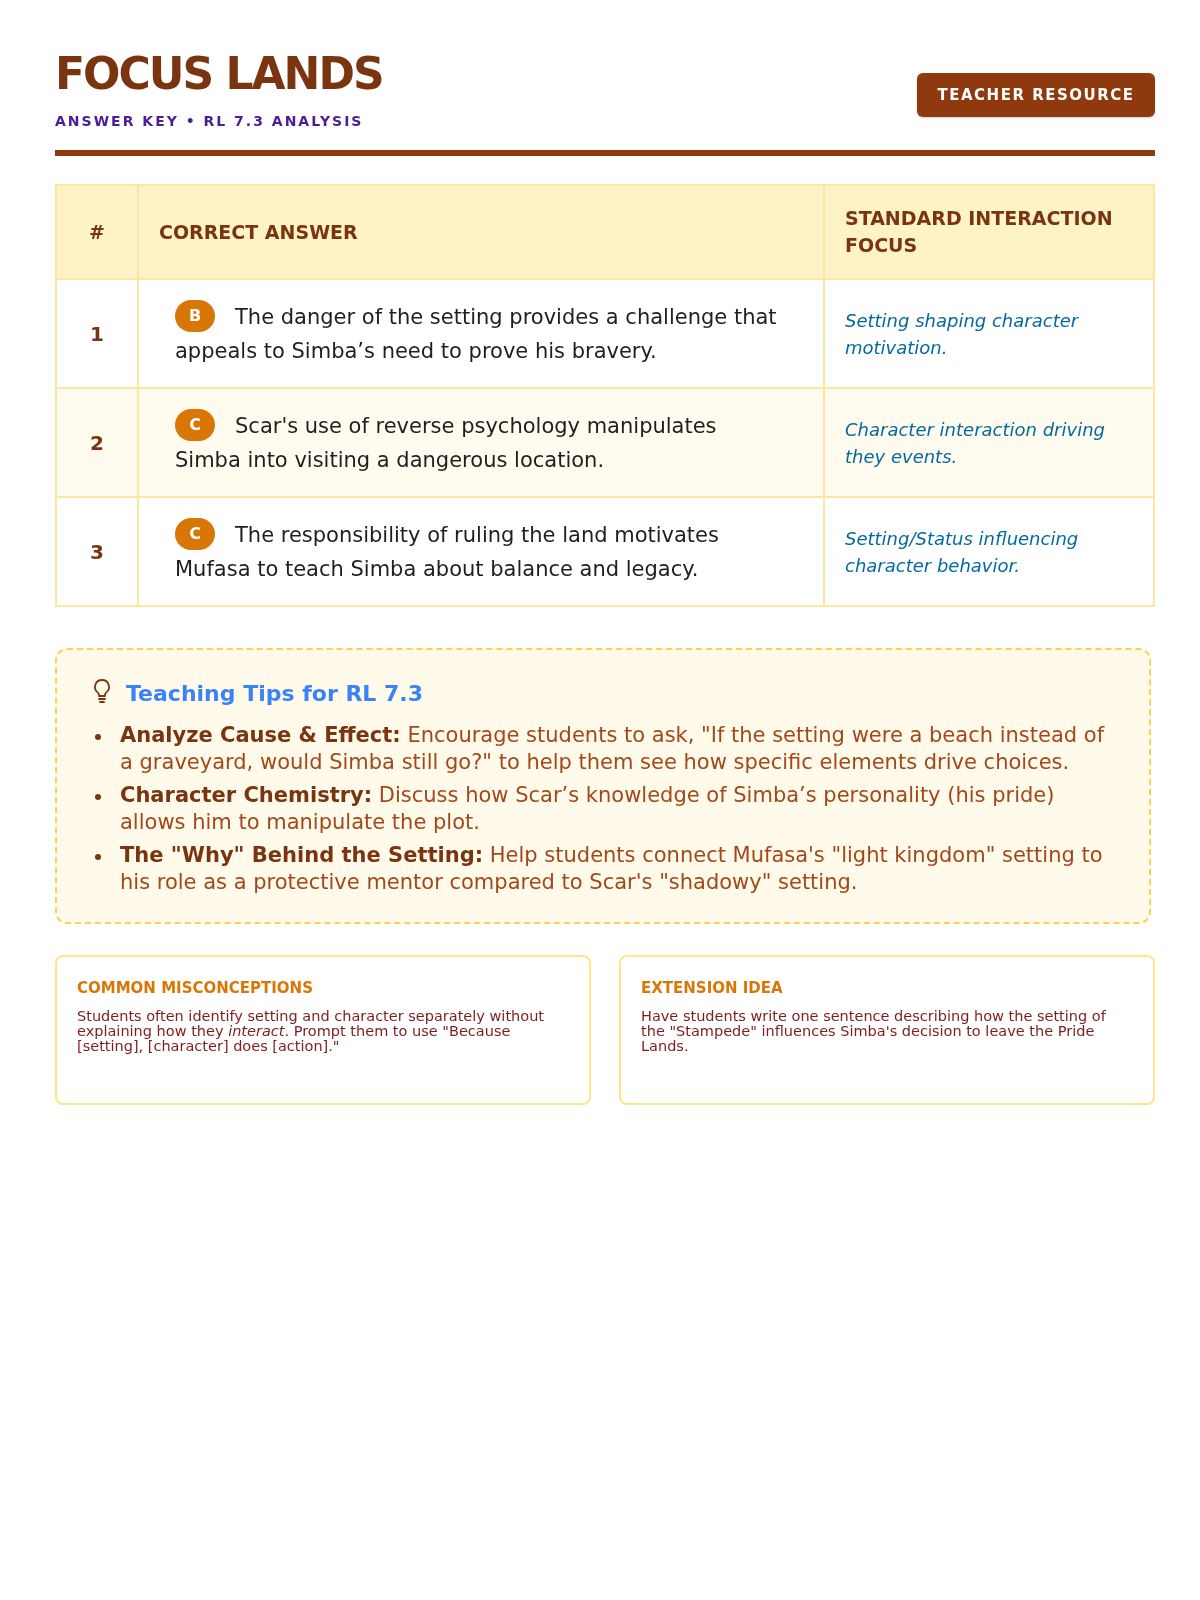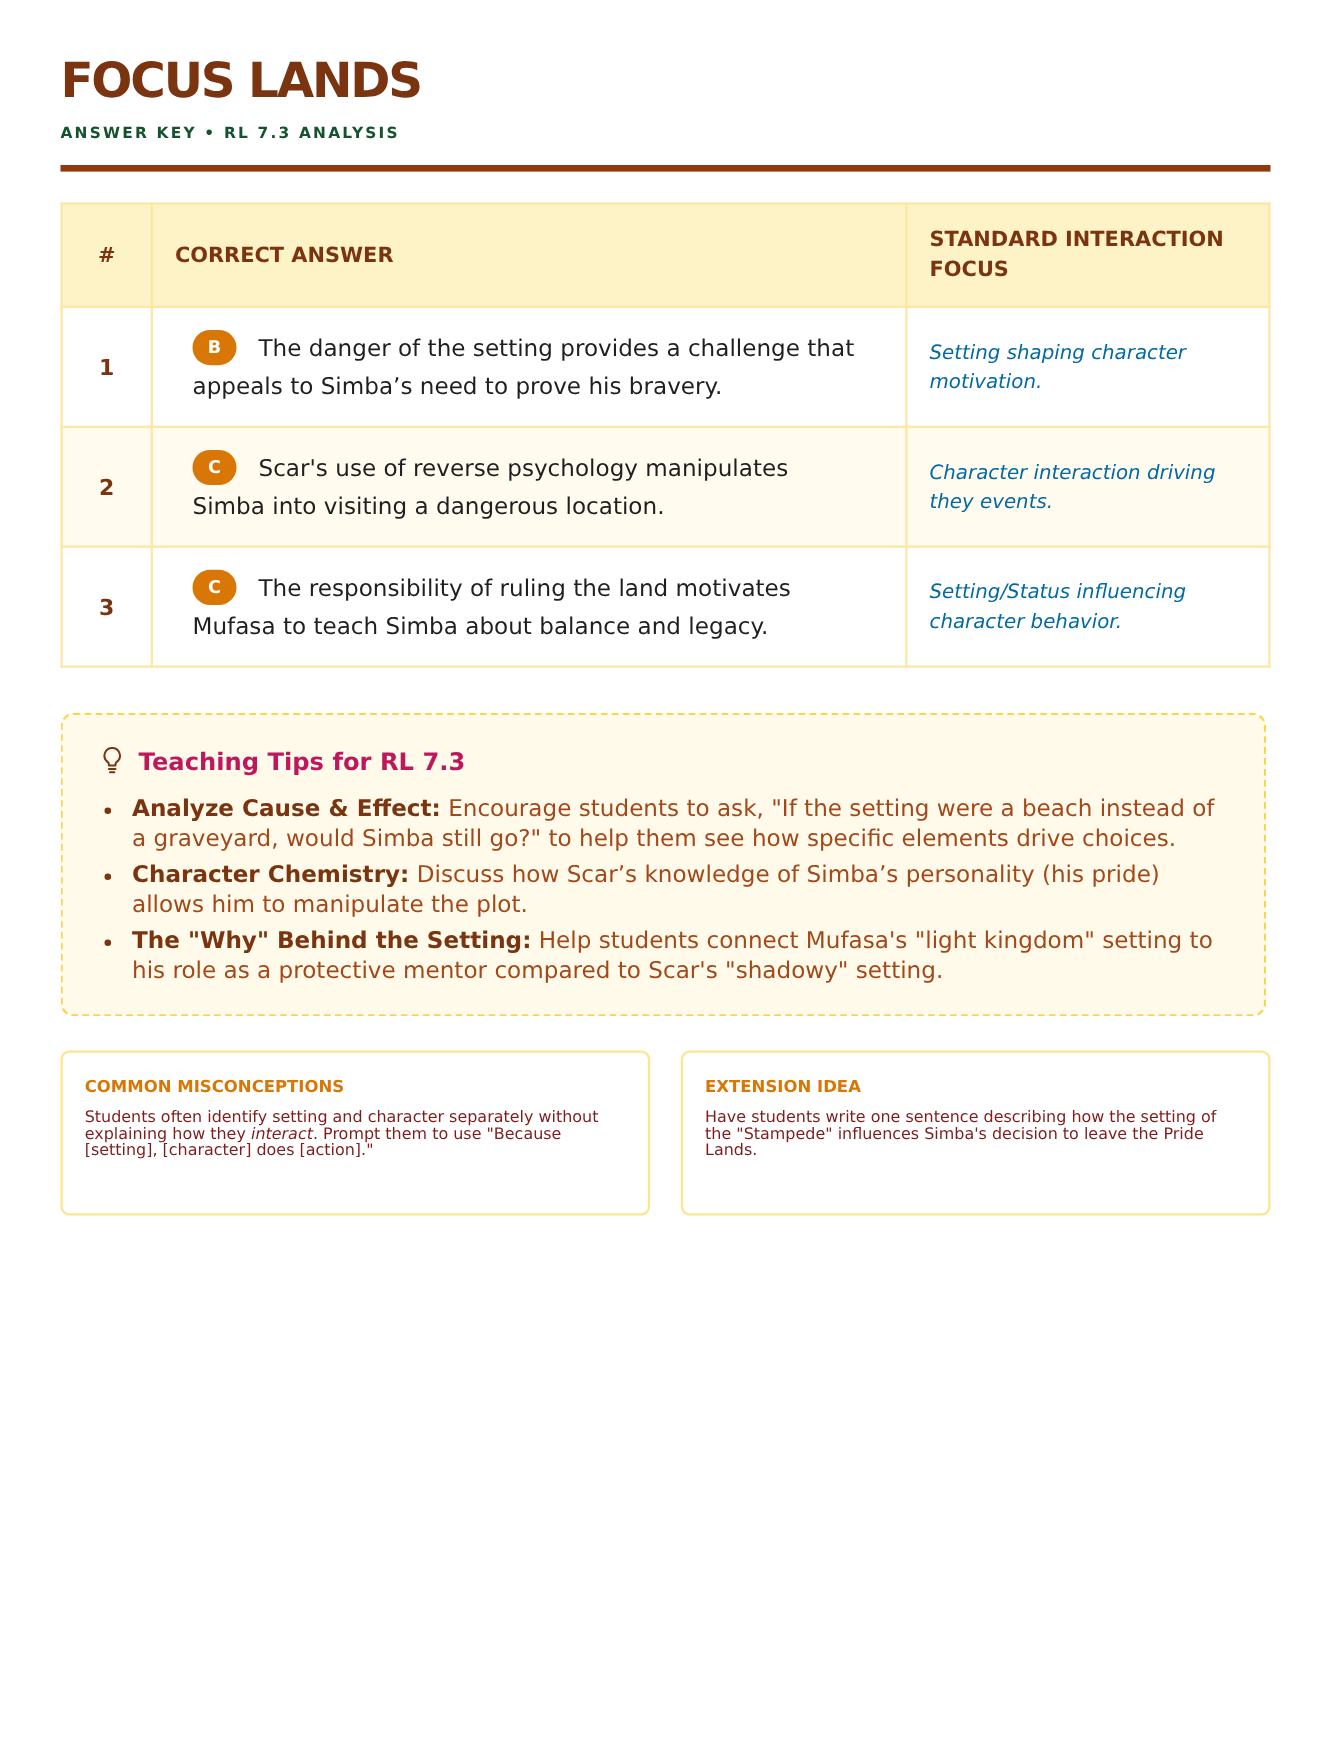--- a/index.html
+++ b/index.html
@@ -1,56 +1,57 @@
 <!DOCTYPE html>
 <html><head>
 <meta charset="utf-8">
 <style>
   html, body { margin: 0; padding: 0; background: #ffffff; }
   body { width: 1200px; height: 1600px; position: relative; font-family: "DejaVu Sans", sans-serif; color: #2b2b2b; }
   .page { position: absolute; left: 55px; top: 0; width: 1100px; }
 
   .header { position: relative; height: 158px; }
   .title { position: absolute; left: 0; top: 52px; margin: 0; font-family: "DejaVu Sans", sans-serif; font-weight: 900; font-size: 44px; letter-spacing: -2px; color: #7a3510; line-height: 1; }
-  .subtitle { position: absolute; left: 0; top: 113px; font-family: "DejaVu Sans", sans-serif; font-weight: 700; font-size: 14px; letter-spacing: 2px; color: #14532d; }
+  .subtitle { position: absolute; left: 0; top: 113px; font-family: "DejaVu Sans", sans-serif; font-weight: 700; font-size: 14px; letter-spacing: 2px; color: #4c1d95; }
   .badge { position: absolute; right: 0; top: 73px; width: 238px; height: 44px; background: #8f3a0e; color: #ffffff; border-radius: 6px; font-family: "DejaVu Sans", sans-serif; font-weight: 700; font-size: 15px; letter-spacing: 1.5px; display: flex; align-items: center; justify-content: center; box-shadow: 0 1px 2px rgba(0,0,0,0.2); }
   .rule { position: absolute; left: 0; top: 150px; width: 1100px; height: 6px; background: #8f3a0e; }
 
   table.key { position: absolute; top: 184px; left: 0; width: 1100px; border-collapse: collapse; }
   table.key th, table.key td { border: 2px solid #fbe7a1; }
   table.key thead th { background: #fef3c7; color: #7a3510; font-family: "DejaVu Sans", sans-serif; font-weight: 700; font-size: 19px; text-align: left; padding: 0 20px; height: 92px; vertical-align: middle; line-height: 27px; }
   table.key thead th.num { text-align: center; width: 40px; }
   table.key thead th.focus { width: 288px; margin-left: 22px; }
   table.key tbody td { height: 105px; vertical-align: middle; }
   table.key tbody tr.alt td { background: #fffbef; }
   table.key td.num { text-align: center; font-weight: 700; font-size: 20px; color: #7a3510; }
   table.key td.answer { padding: 0 36px; font-size: 21px; line-height: 34px; color: #1f1f1f; }
   .choice { display: inline-flex; align-items: center; justify-content: center; width: 40px; height: 32px; border-radius: 16px; background: #d97706; color: #ffffff; font-weight: 700; font-size: 16px; margin-right: 20px; vertical-align: 3px; line-height: 1; }
   table.key td.focus { padding: 0 20px; font-style: italic; font-size: 18px; line-height: 27px; color: #0369a1; }
 
   .tips { position: absolute; top: 648px; left: 0; width: 1096px; height: 276px; background: #fffaea; border: 2px dashed #fcd34d; border-radius: 12px; box-sizing: border-box; }
   .tips-title { position: absolute; left: 35px; top: 28px; display: flex; align-items: center; gap: 14px; }
-  .tips-title h2 { margin: 0; font-family: "DejaVu Sans", sans-serif; font-weight: 700; font-size: 22px; color: #be185d; }
+  .tips-title h2 { margin: 0; font-family: "DejaVu Sans", sans-serif; font-weight: 700; font-size: 22px; color: #3b82f6; }
   .tips ul { position: absolute; left: 35px; top: 72px; margin: 0; padding: 0 0 0 28px; width: 1000px; list-style: none; }
   .tips li { position: relative; font-size: 21px; line-height: 27px; color: #a3481a; margin-bottom: 6px; }
   .tips li::before { content: ""; position: absolute; left: -25px; top: 12px; width: 6px; height: 6px; border-radius: 3px; background: #7a3510; }
   .tips li b { color: #7a3510; }
 
   .cards { position: absolute; top: 955px; left: 0; width: 1100px; display: flex; gap: 28px; }
   .card { width: 632px; height: 150px; border: 2px solid #fde68a; border-radius: 8px; box-sizing: border-box; padding: 22px 20px; background: #ffffff; }
   .card h3 { margin: 0 0 12px 0; font-family: "DejaVu Sans", sans-serif; font-weight: 700; font-size: 15px; color: #d97706; letter-spacing: 0; }
   .card p { margin: 0; font-size: 14.5px; line-height: 15px; color: #7f1d1d; }
 </style>
 </head>
 <body>
 
 <div class="page">
   <div class="header">
     <h1 class="title">FOCUS LANDS</h1>
     <div class="subtitle">ANSWER KEY • RL 7.3 ANALYSIS</div>
+    <div class="badge">TEACHER RESOURCE</div>
     <div class="rule"></div>
   </div>
 
   <table class="key">
     <thead>
       <tr>
         <th class="num">#</th>
         <th>CORRECT ANSWER</th>
         <th class="focus">STANDARD INTERACTION FOCUS</th>
       </tr>

